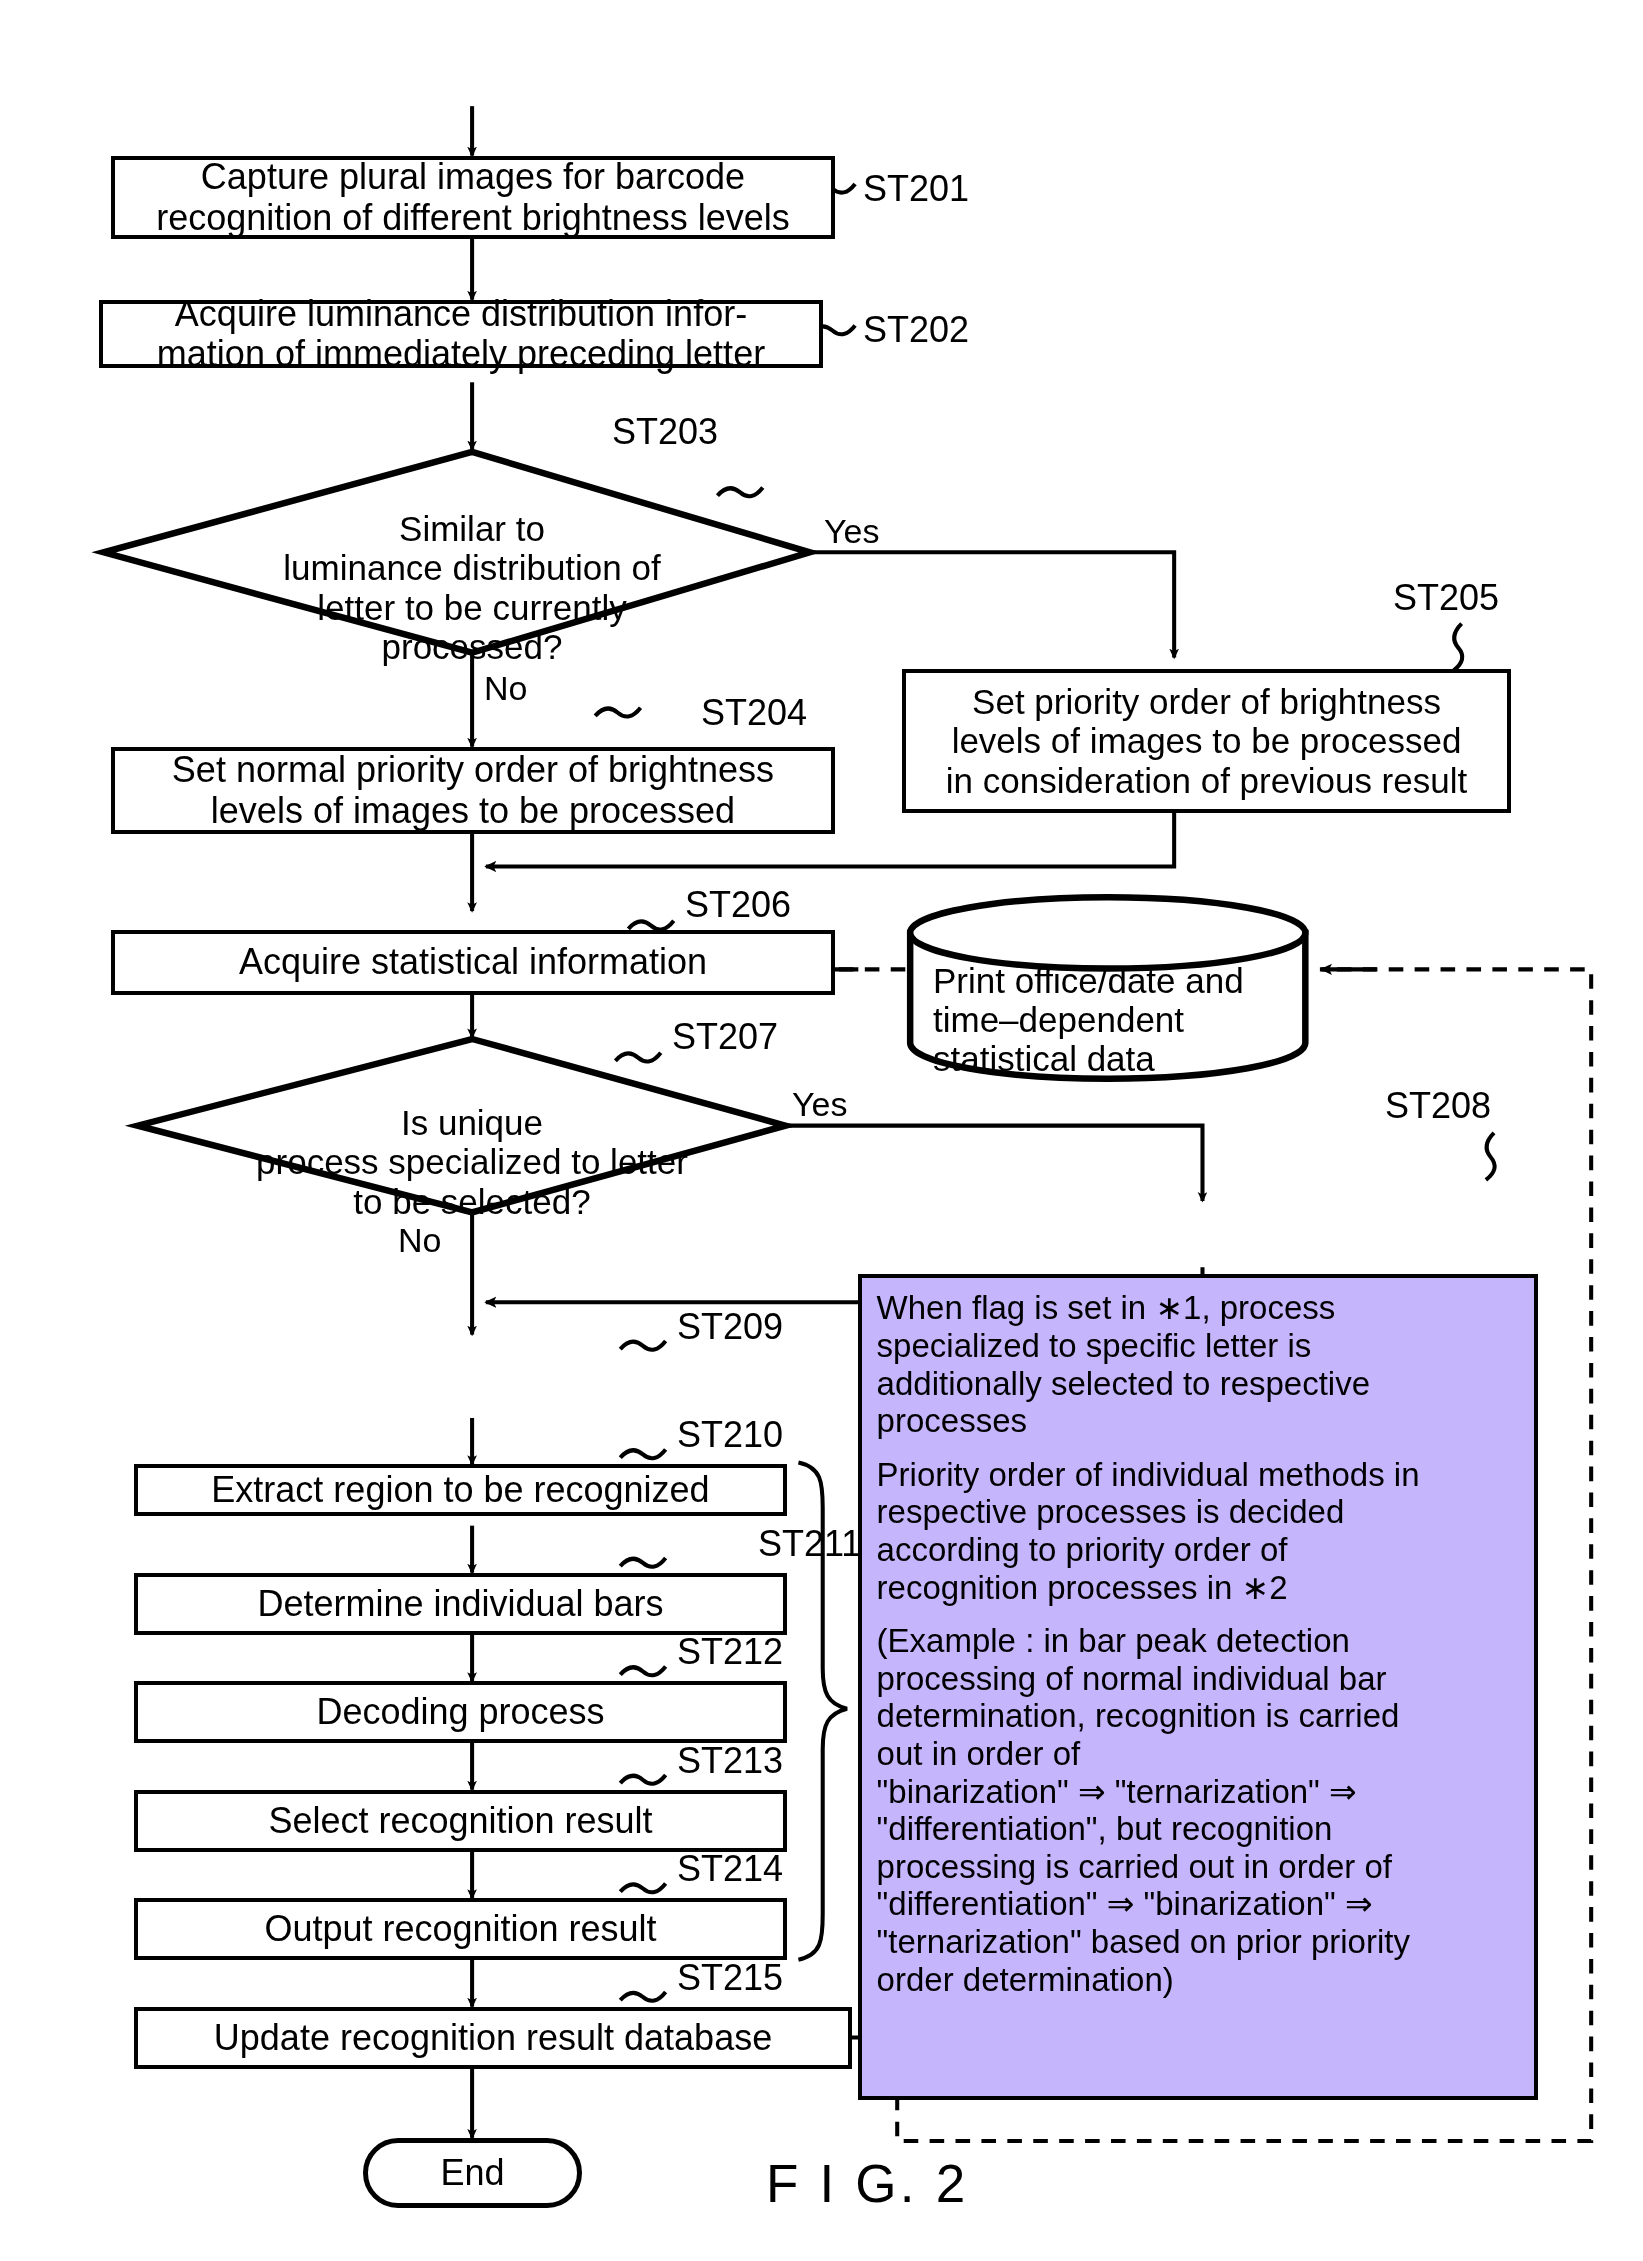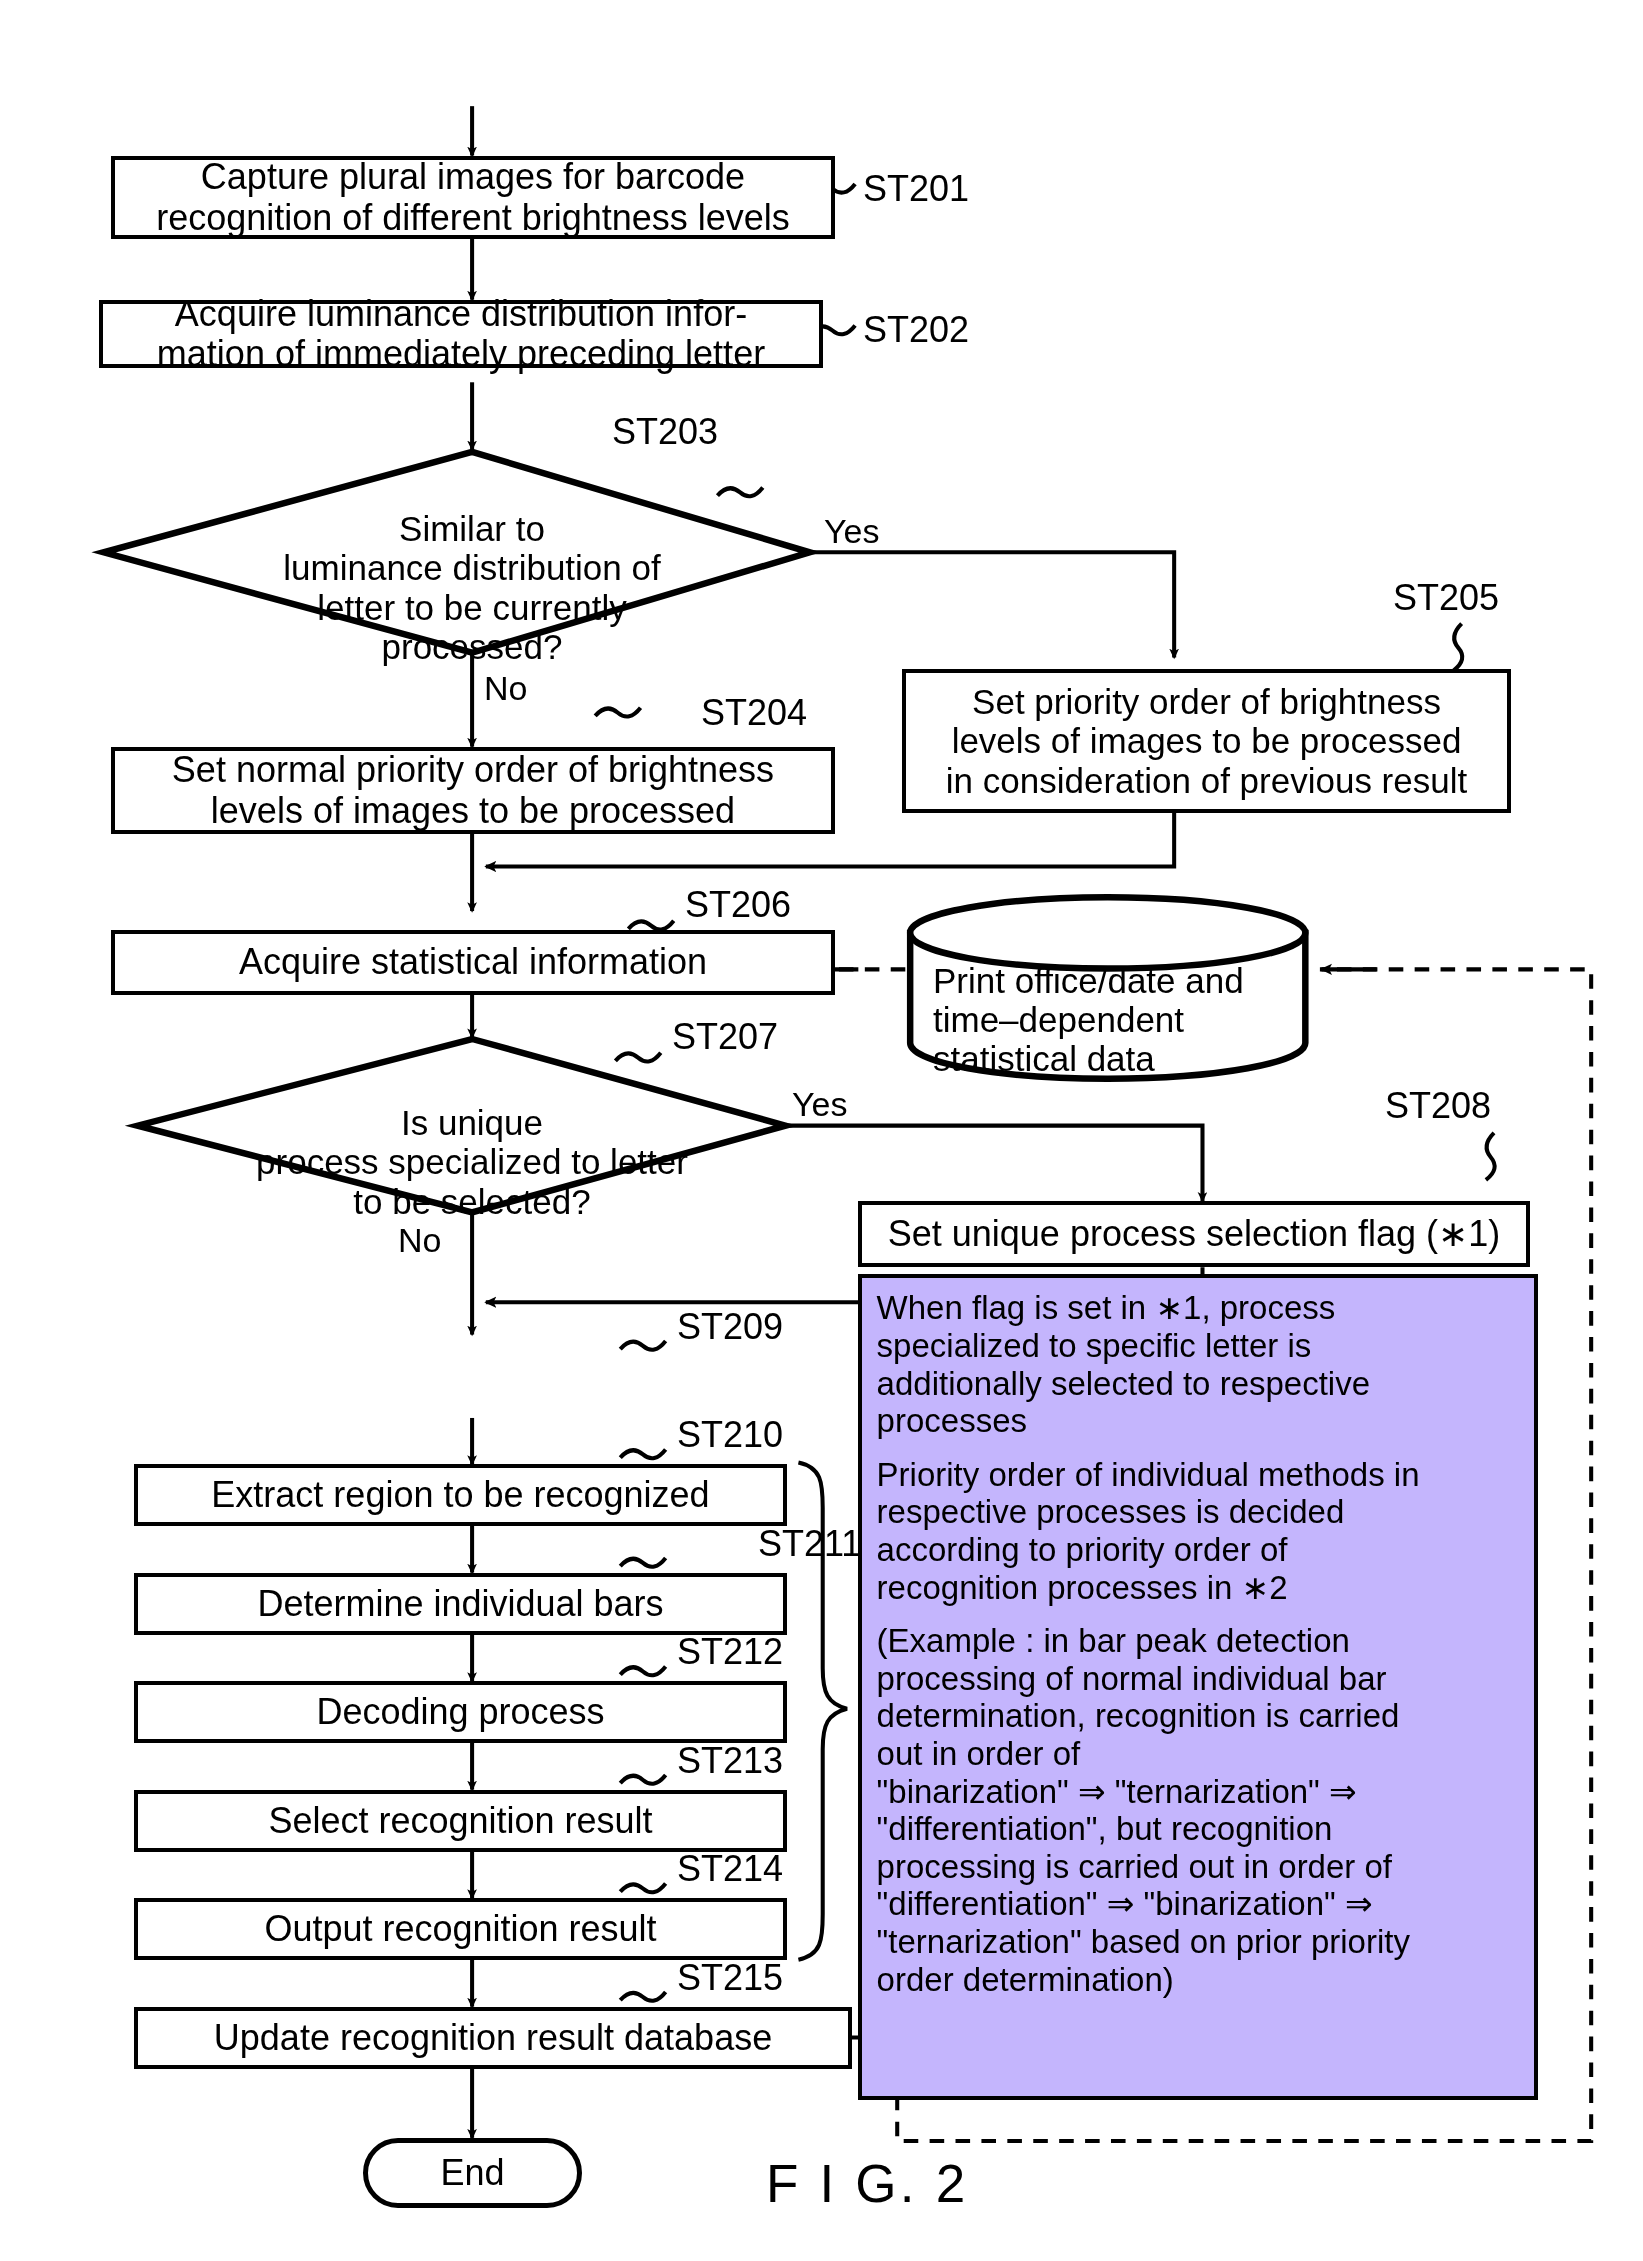--- a/index.html
+++ b/index.html
@@ -229,26 +229,23 @@
   <div class="node proc left" style="left:902px; top:669px; width:609px; height:144px; font-size:35px;">
     <div class="txt">Set priority order of brightness
 levels of images to be processed
 in consideration of previous result</div>
   </div>
 
   <div class="node proc center" style="left:111px; top:930px; width:724px; height:65px; font-size:36px;">
     <div class="txt">Acquire statistical information</div>
   </div>
 
-  <div class="node proc center" style="left:858px; top:1201px; width:672px; height:66px; font-size:36px;">
-    <div class="txt">Set unique process selection flag (∗1)</div>
-  </div>
-
-
-  <div class="node proc center" style="left:134px; top:1464px; width:653px; height:62px; font-size:36px;">
+
+
+  <div class="node proc center" style="left:134px; top:1464px; width:653px; height:52px; font-size:36px;">
     <div class="txt">Extract region to be recognized</div>
   </div>
 
   <div class="node proc center" style="left:134px; top:1573px; width:653px; height:62px; font-size:36px;">
     <div class="txt">Determine individual bars</div>
   </div>
 
   <div class="node proc center" style="left:134px; top:1681px; width:653px; height:62px; font-size:36px;">
     <div class="txt">Decoding process</div>
   </div>

